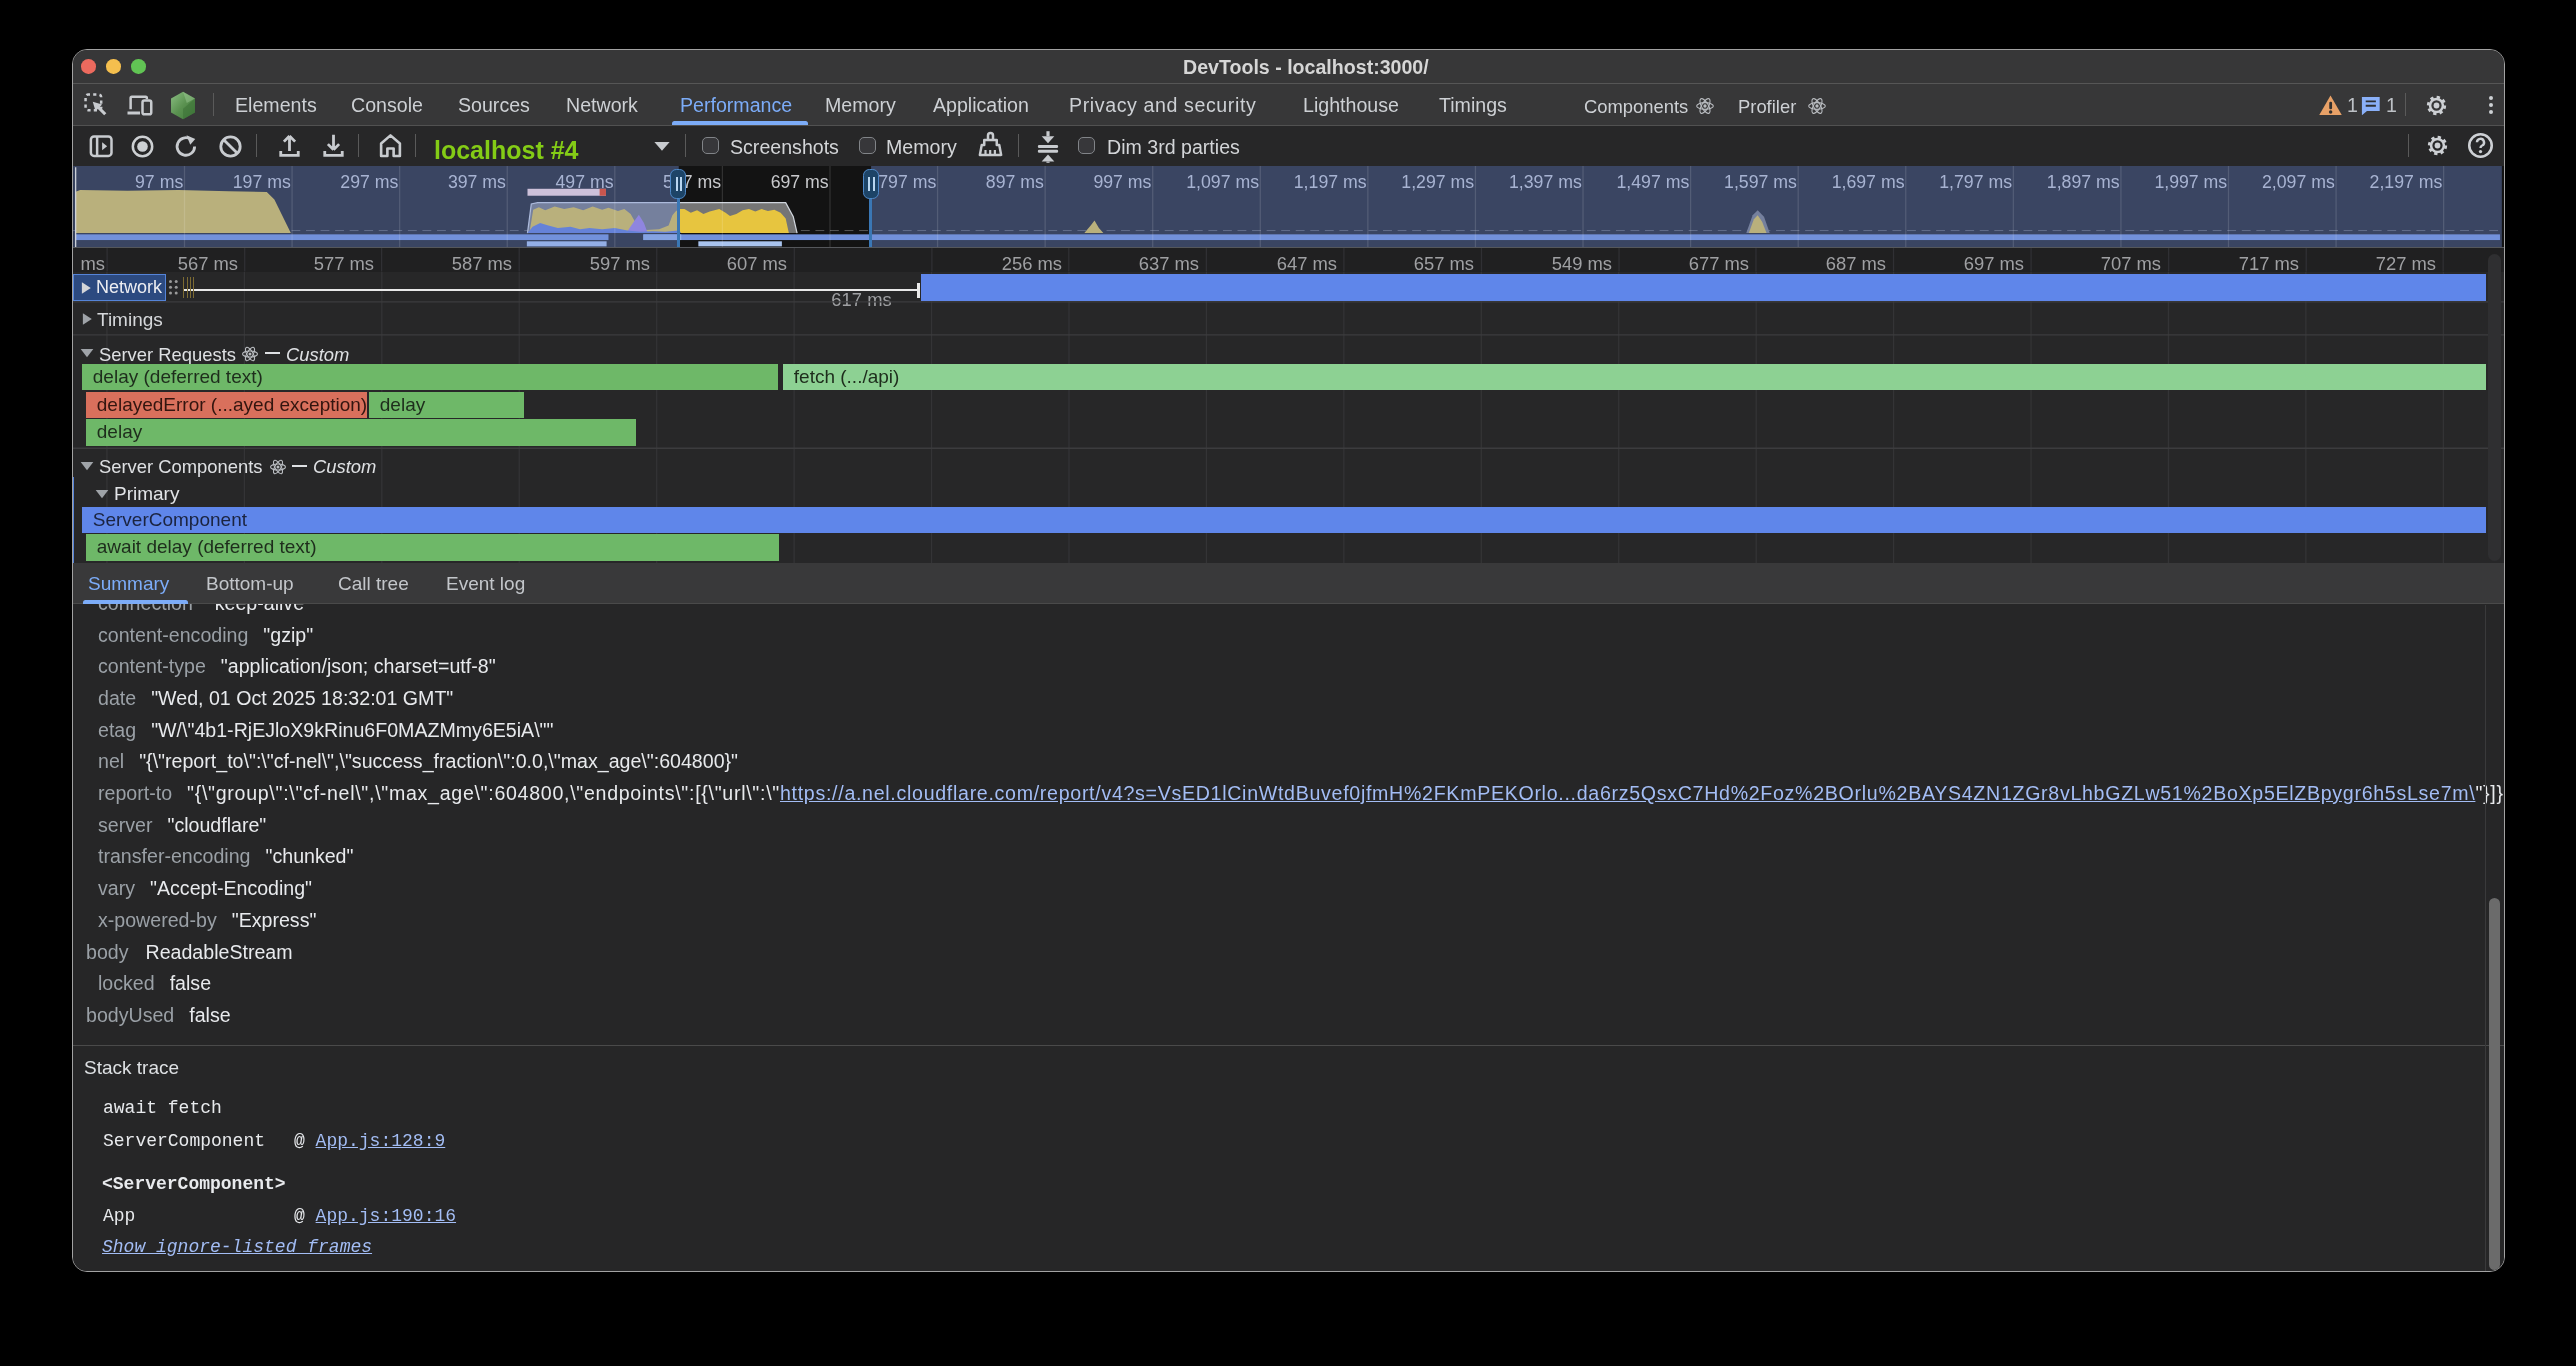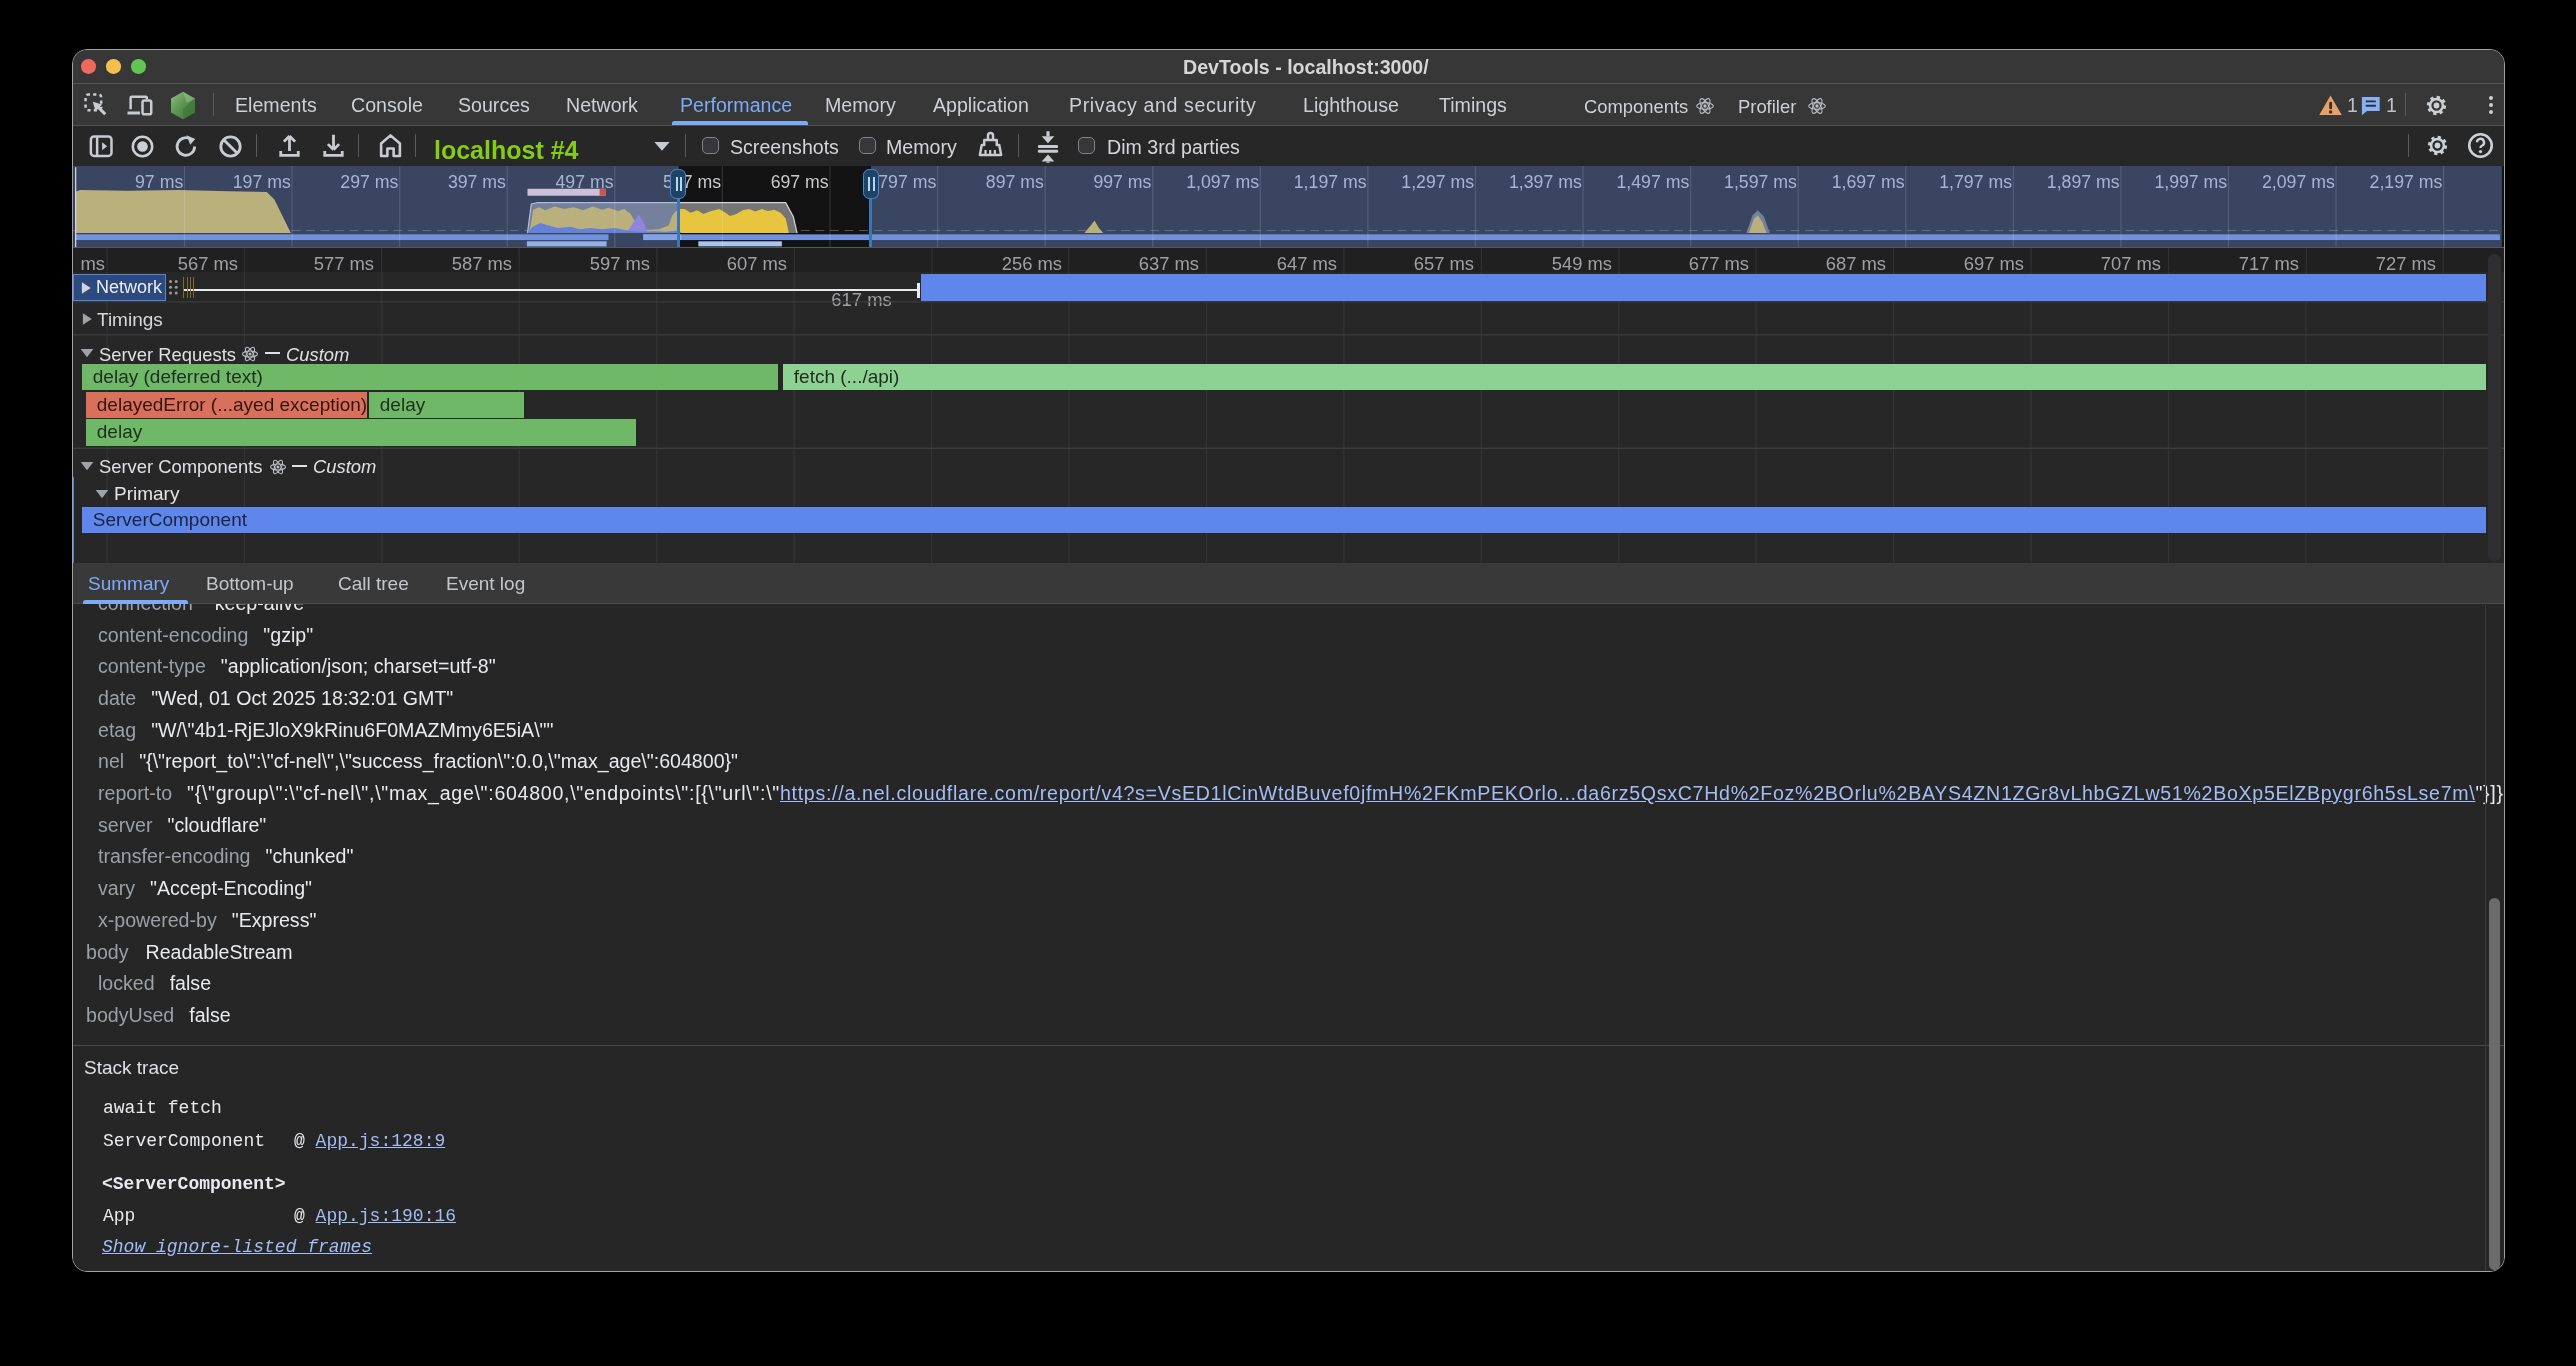--- a/index.html
+++ b/index.html
@@ -346,20 +346,21 @@
 </svg>
 <div class="a" style="left:293px;top:465px;width:14.6px;height:1.9px;background:#dee0e3;"></div>
 <div class="txt" style="left:314px;top:456px;font-size:18.4px;font-style:italic;color:#dee0e3;">Custom</div>
 
 <svg class="a" style="left:96px;top:488px;" width="14" height="11.4" viewBox="0 0 22 18">
         <path d="M1 3 L21 3 L11 16 Z" fill="#9fa3a8"></path>
       </svg>
 <div class="txt" style="left:115px;top:483px;font-size:19px;color:#e2e4e7;">Primary</div>
 
 <div class="bar" style="left:83px;top:507px;width:2404px;height:26px;background:#5f86ea;color:#1b2440;">ServerComponent</div>
+<div class="bar" style="left:87px;top:534px;width:693px;height:27px;background:#6eb868;color:#1e2d1c;">await delay (deferred text)</div>
 
 <div class="a" style="left:72px;top:477px;width:3.2px;height:86px;background:#5381d8;"></div>
 
 <div class="a" style="left:2489px;top:254px;width:13.3px;height:307px;border-radius:7px;background:#2f2f31;"></div>
 
 <div class="txt" style="left:89px;top:573px;font-size:19px;color:#7cacf8;">Summary</div>
 <div class="a" style="left:84px;top:600px;width:105px;height:3.8px;border-radius:2.5px 2.5px 0 0;background:#7cacf8;"></div>
 <div class="txt" style="left:207px;top:573px;font-size:19px;color:#c3c6ca;">Bottom-up</div>
 <div class="txt" style="left:339px;top:573px;font-size:19px;color:#c3c6ca;">Call tree</div>
 <div class="txt" style="left:447px;top:573px;font-size:19px;color:#c3c6ca;">Event log</div>

